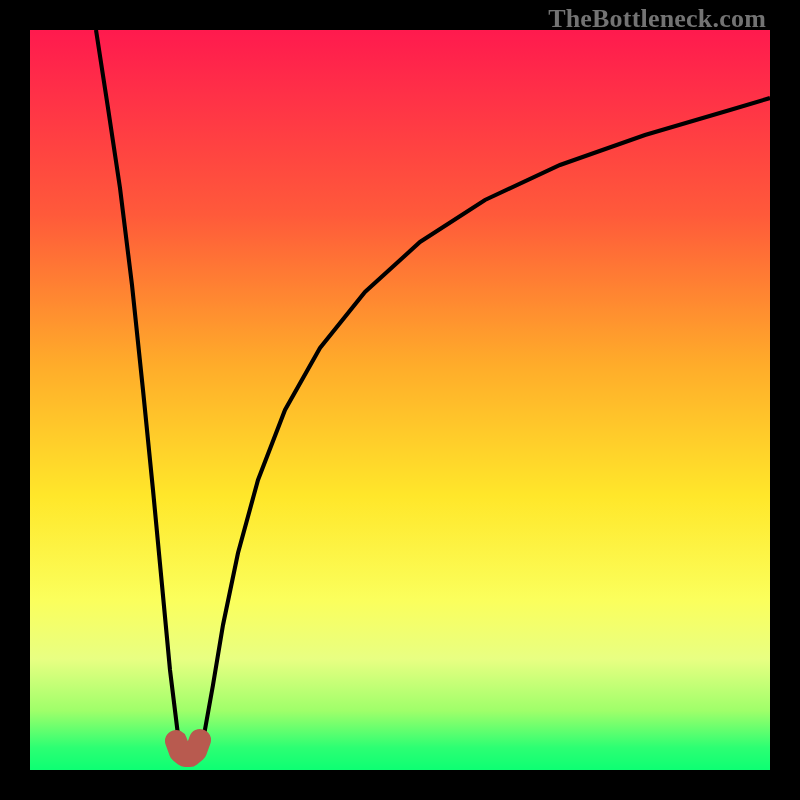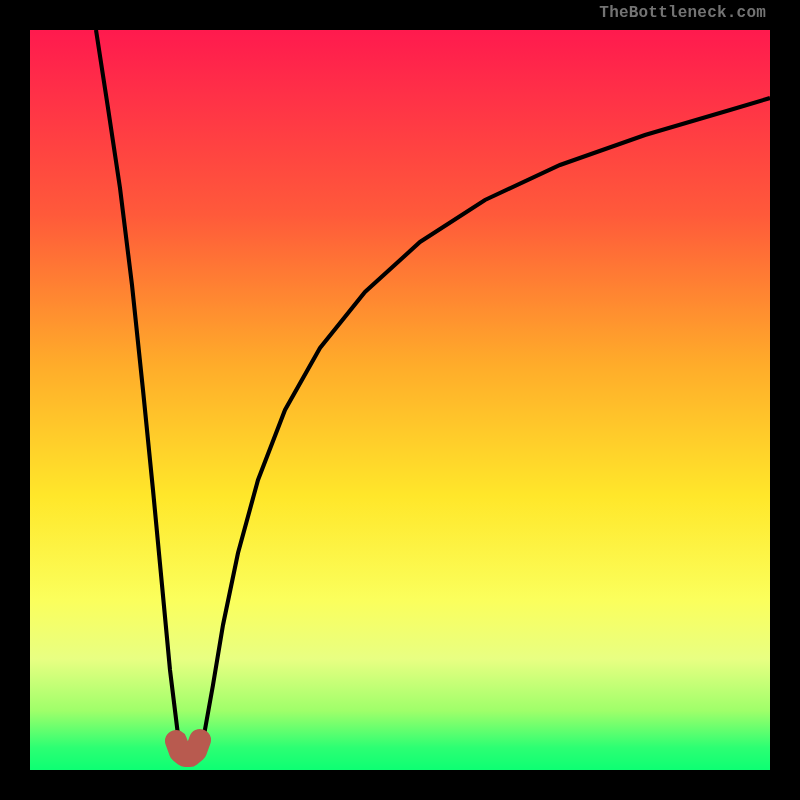--- a/index.html
+++ b/index.html
@@ -37,22 +37,22 @@
       #2cff73 97%,
       #0dff73 100%
     );
     overflow: hidden;
   }
   .watermark {
     position: absolute;
     top: 4px;
     right: 34px;
     color: #737373;
-    font-family: Liberation Mono, monospace;
-    font-size: 16px;
+    font-family: Liberation Serif, serif;
+    font-size: 26px;
     font-weight: 600;
     letter-spacing: 0.2px;
   }
   svg.curves {
     position: absolute;
     left: 0;
     top: 0;
     width: 740px;
     height: 740px;
   }

